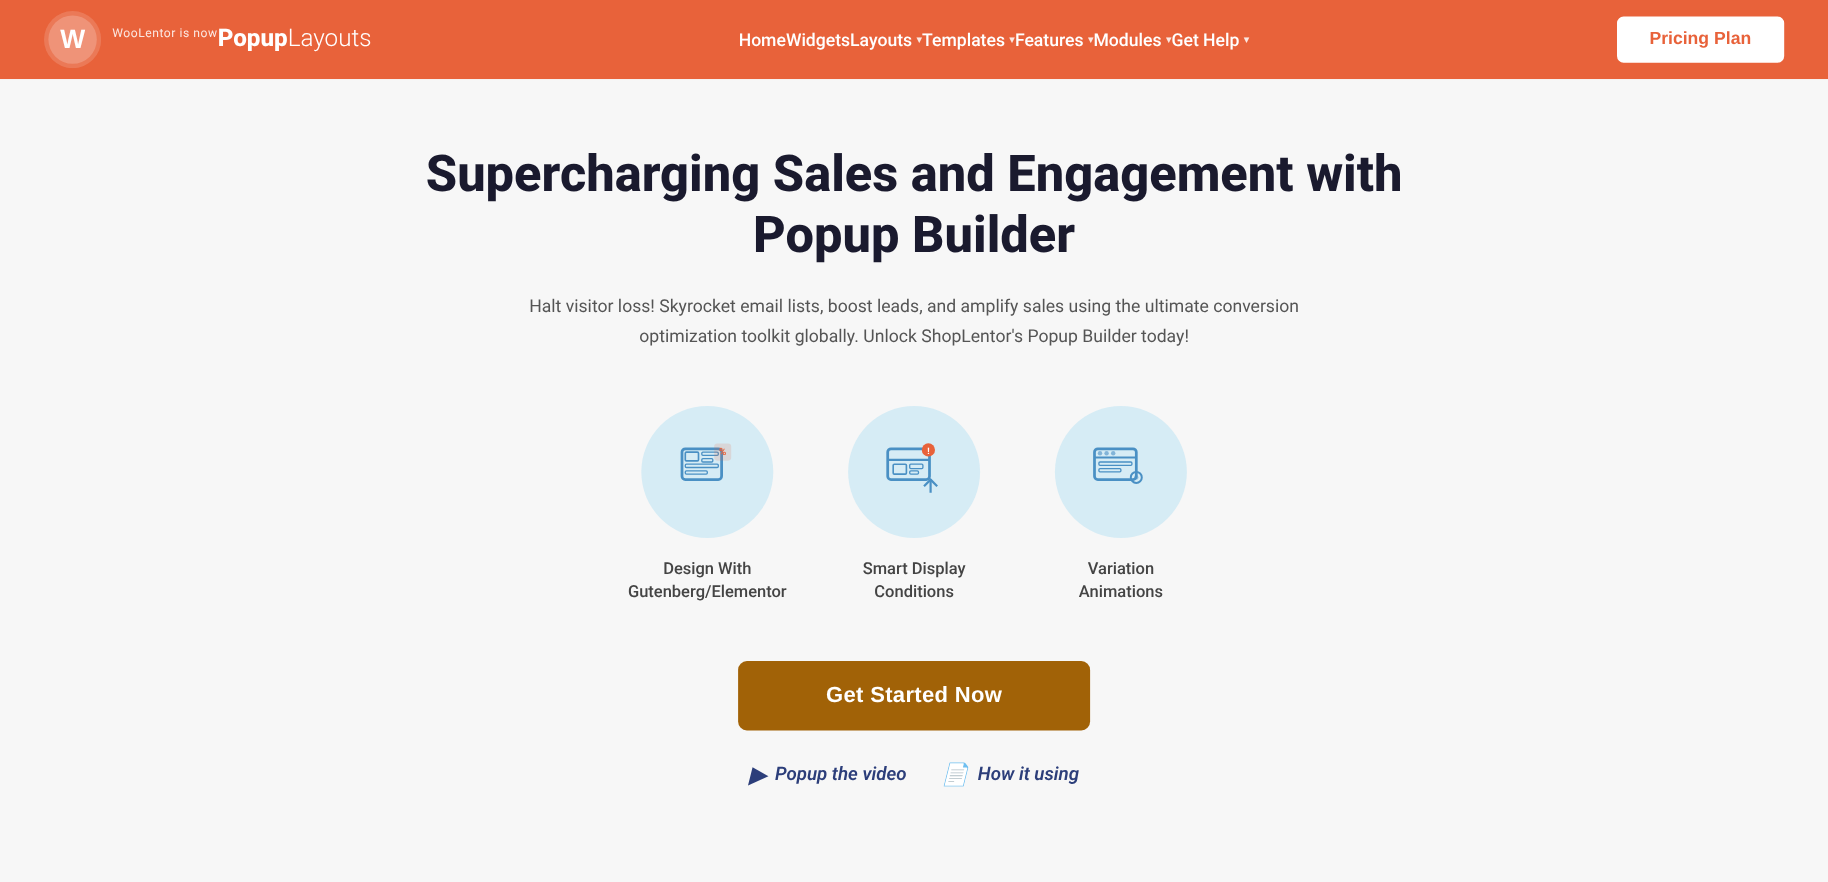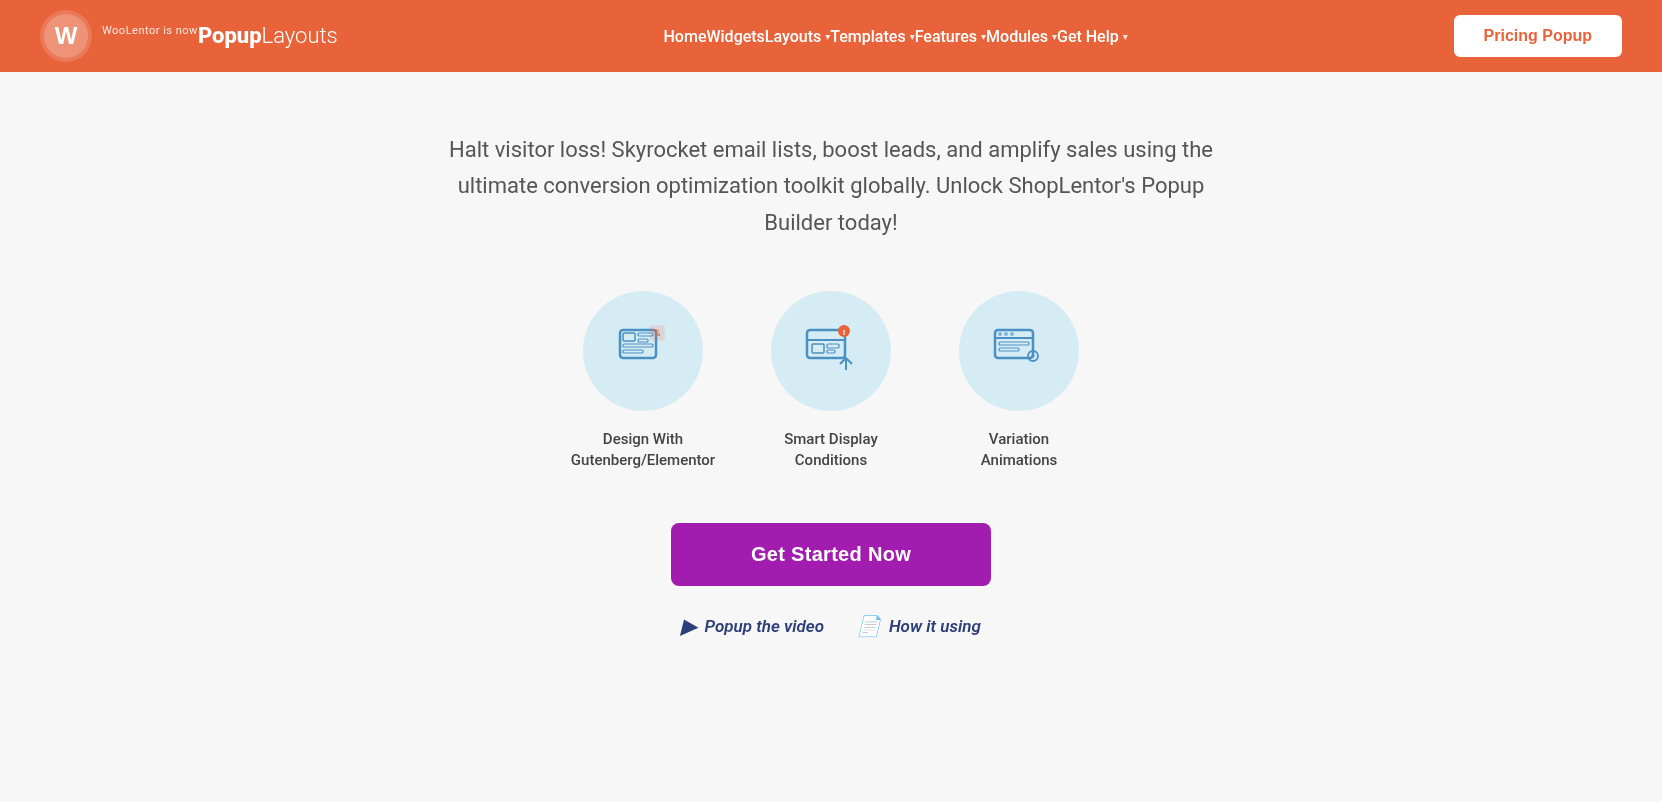--- a/index.html
+++ b/index.html
@@ -80,21 +80,21 @@
     }
     .hero-title {
       font-size: 46px;
       font-weight: 800;
       color: #1a1a2e;
       line-height: 1.2;
       max-width: 900px;
       margin-bottom: 24px;
     }
     .hero-subtitle {
-      font-size: 22px;
+      font-size: 16px;
       color: #555;
       max-width: 780px;
       line-height: 1.65;
       margin-bottom: 50px;
     }
 
     
     .features-row {
       display: flex;
       justify-content: center;
@@ -126,21 +126,21 @@
     }
     .feature-label {
       font-size: 15px;
       color: #444;
       line-height: 1.4;
       font-weight: 500;
     }
 
     
     .cta-btn {
-      background: #a21caf;
+      background: #a16207;
       color: #fff;
       border: none;
       padding: 20px 80px;
       border-radius: 8px;
       font-size: 20px;
       font-weight: 700;
       cursor: pointer;
       margin-bottom: 28px;
       letter-spacing: 0.3px;
     }
@@ -203,24 +203,25 @@
         <a href="#">Features <span class="chevron">▾</span></a>
       </li>
     <li>
         <a href="#">Modules <span class="chevron">▾</span></a>
       </li>
     <li>
         <a href="#">Get Help <span class="chevron">▾</span></a>
       </li>
   </ul>
 
-  <button class="pricing-btn">Pricing Popup</button>
+  <button class="pricing-btn">Pricing Plan</button>
 </nav>
 
 <main class="main-content">
+  <h1 class="hero-title">Supercharging Sales and Engagement with Popup Builder</h1>
   <p class="hero-subtitle">Halt visitor loss! Skyrocket email lists, boost leads, and amplify sales using the ultimate conversion optimization toolkit globally. Unlock ShopLentor's Popup Builder today!</p>
 
   <div class="features-row">
 
     <div class="feature-item">
       <div class="feature-circle">
         <svg viewBox="0 0 58 58" fill="none" xmlns="http://www.w3.org/2000/svg">
           <rect x="6" y="8" width="36" height="28" rx="3" stroke="#4a90c4" stroke-width="2.5" fill="none"></rect>
           <rect x="9" y="11" width="12" height="8" rx="1" fill="#d6ecf5" stroke="#4a90c4" stroke-width="1.5"></rect>
           <rect x="24" y="11" width="15" height="3" rx="1" fill="#d6ecf5" stroke="#4a90c4" stroke-width="1.2"></rect>

